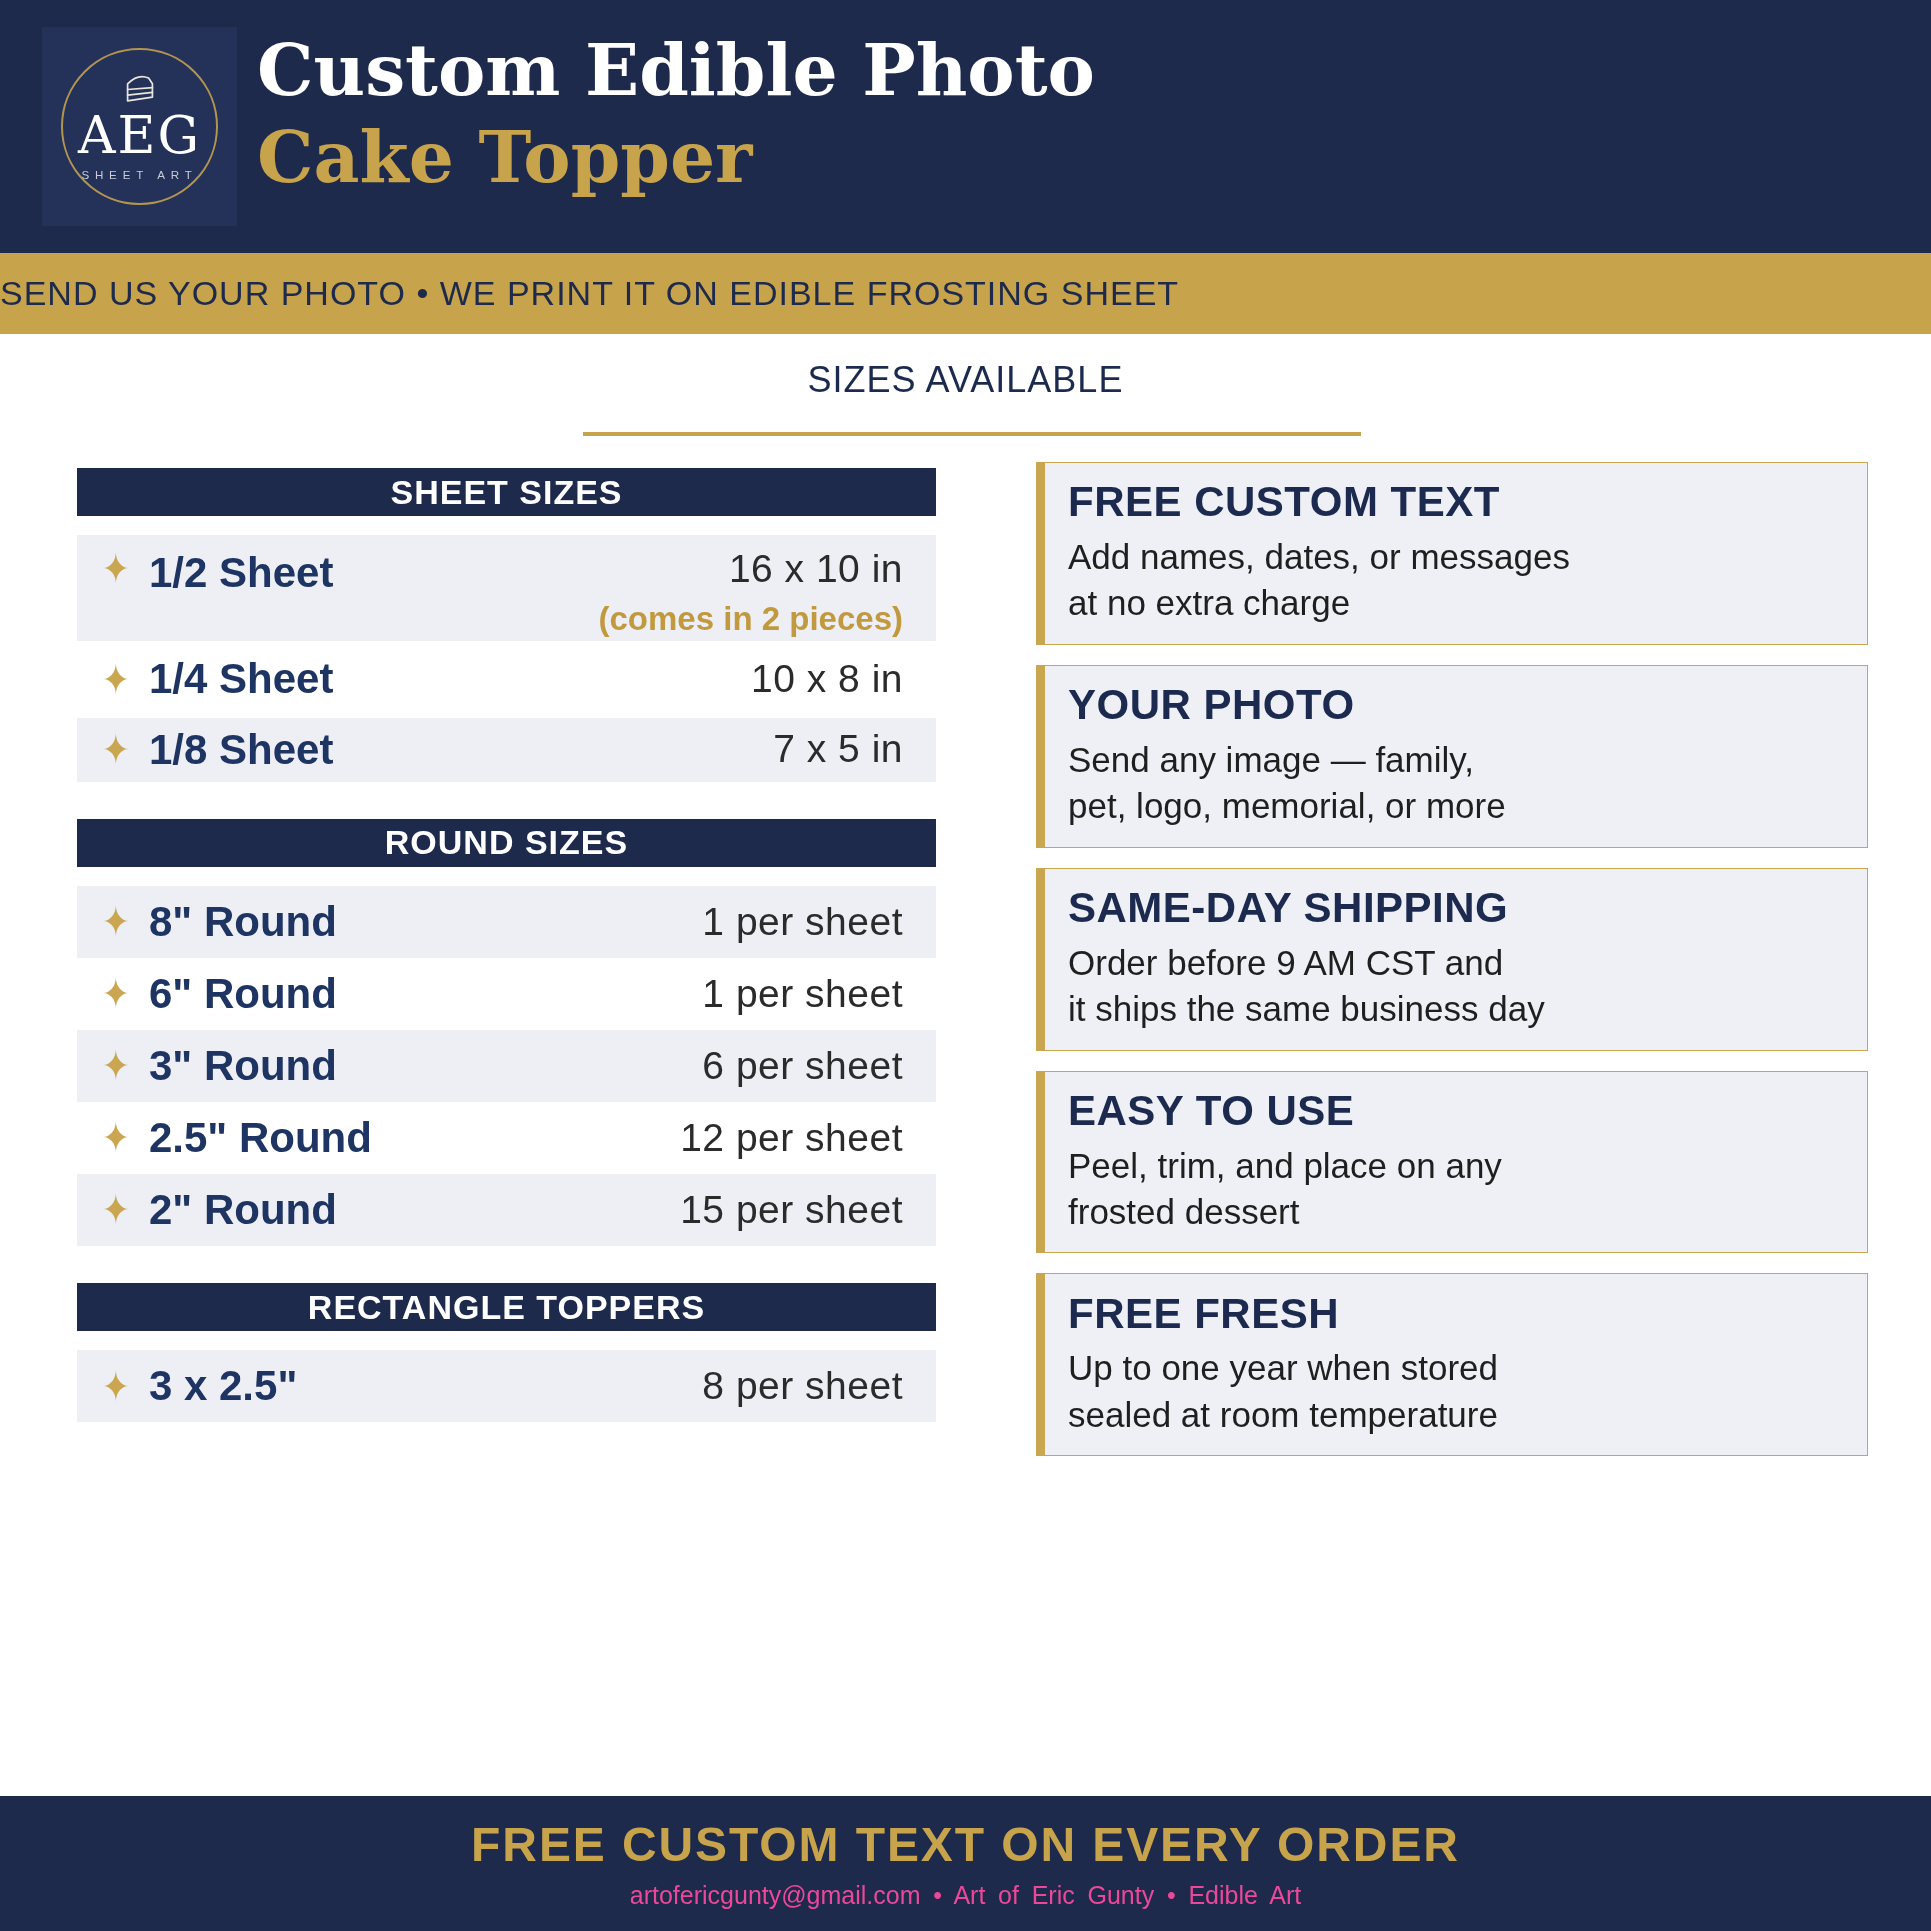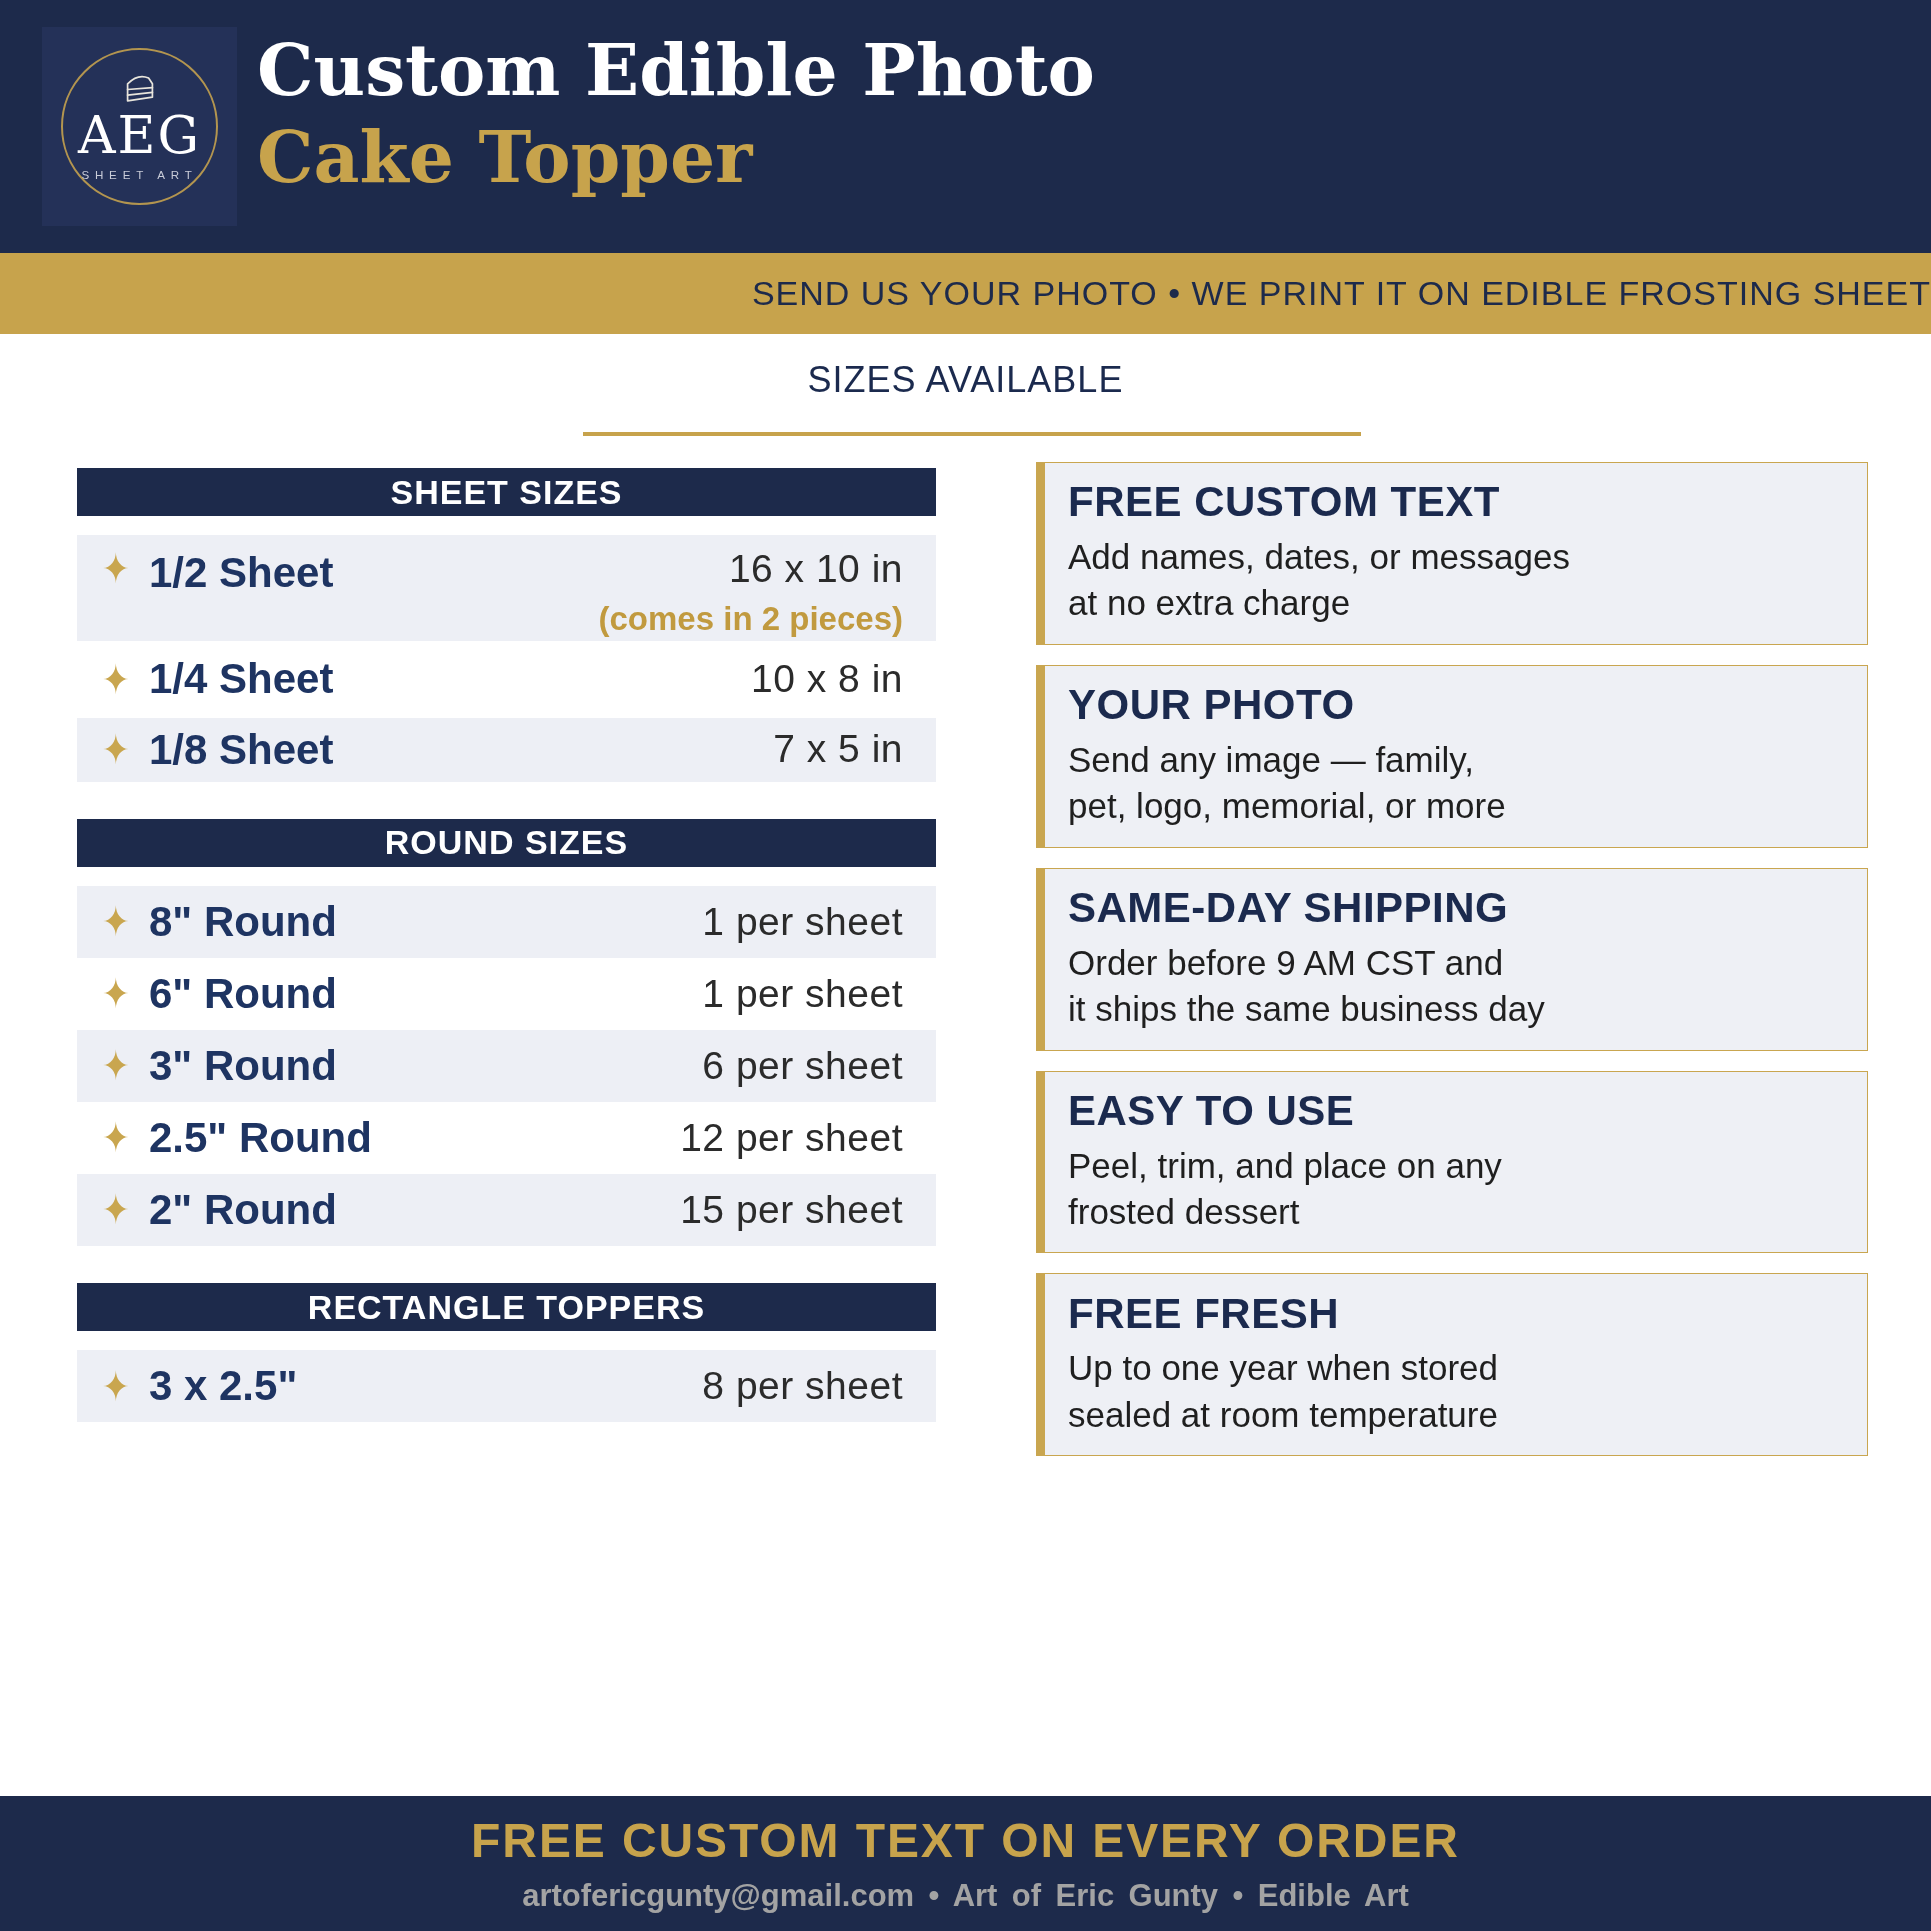--- a/index.html
+++ b/index.html
@@ -22,21 +22,21 @@
     font-family:"DejaVu Serif","Liberation Serif",serif;font-size:52px;color:#ffffff;
     letter-spacing:1.9px;line-height:1;
   }
   .logo-sub{font-size:11.6px;letter-spacing:5.8px;color:#c9ccd8;margin-top:7.7px;}
   .title-block{position:absolute;left:257px;top:27px;font-family:"DejaVu Serif","Liberation Serif",serif;font-weight:bold;}
   .title-line1{font-size:71px;line-height:1.22;color:#ffffff;}
   .title-line2{font-size:71px;line-height:1.22;color:#c7a34c;}
   
   .banner{
     position:absolute;top:253px;left:0;width:1931px;height:81px;background:#c7a34c;
-    display:flex;align-items:center;justify-content:flex-end;
+    display:flex;align-items:center;justify-content:flex-start;
   }
   .banner-text{color:#1d2a4b;font-size:34px;letter-spacing:1px;font-weight:500;}
   
   .main-heading{
     position:absolute;top:359px;left:0;width:1931px;text-align:center;
     font-size:36px;font-weight:400;letter-spacing:1px;color:#1b2a4e;
   }
   .heading-underline{position:absolute;top:432px;left:583px;width:778px;height:3.9px;background:#c7a34c;}
   
   .tables{position:absolute;left:77px;top:468px;width:859px;}
@@ -63,21 +63,21 @@
     min-height:150px;margin-bottom:20px;padding:15.4px 23px 17.4px 23px;
   }
   .feature-title{font-size:42px;font-weight:700;color:#1b2a4e;letter-spacing:0.5px;margin-bottom:7.7px;}
   .feature-body{font-size:35px;line-height:1.32;color:#1f1f1f;white-space:pre-line;}
   
   .footer{
     position:absolute;left:0;top:1796px;width:1931px;height:135px;background:#1d2a4b;
     display:flex;flex-direction:column;align-items:center;justify-content:center;
   }
   .footer-headline{color:#c7a34c;font-size:48px;font-weight:700;letter-spacing:1.9px;}
-  .footer-byline{color:#a3a3a3;font-size:31px;margin-top:9.7px;word-spacing:5.8px;font-weight:bold;}
+  .footer-byline{color:#ec4899;font-size:25px;margin-top:9.7px;word-spacing:5.8px;}
 </style>
 </head>
 <body>
 
 <div class="page">
 
   <div class="header">
     <div class="logo-tile">
       <div class="logo-circle">
         <svg class="logo-cake" width="42" height="35" viewBox="0 0 44 36" fill="none" stroke="#e8e5dc" stroke-width="1.8" stroke-linejoin="round" stroke-linecap="round">

